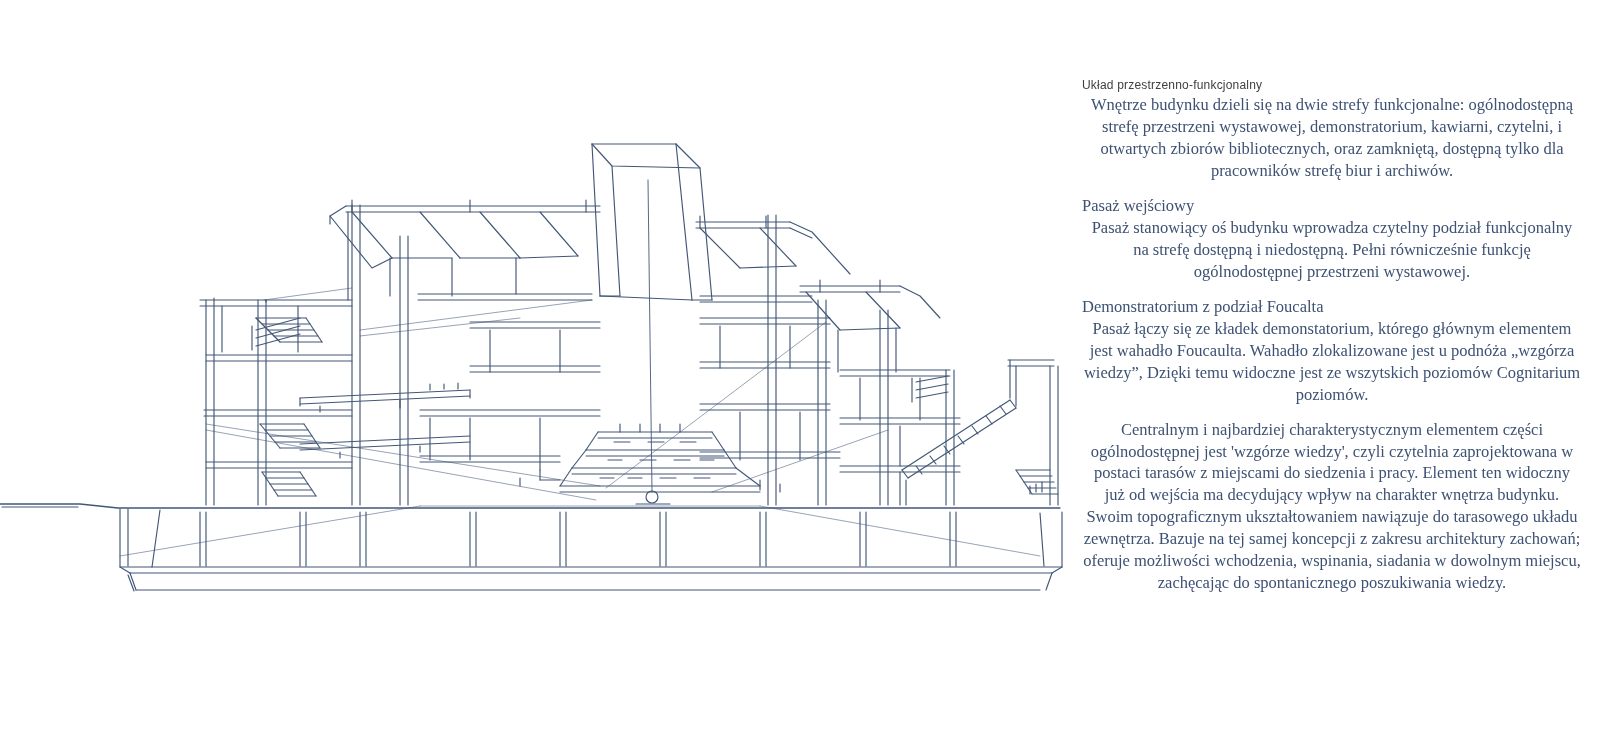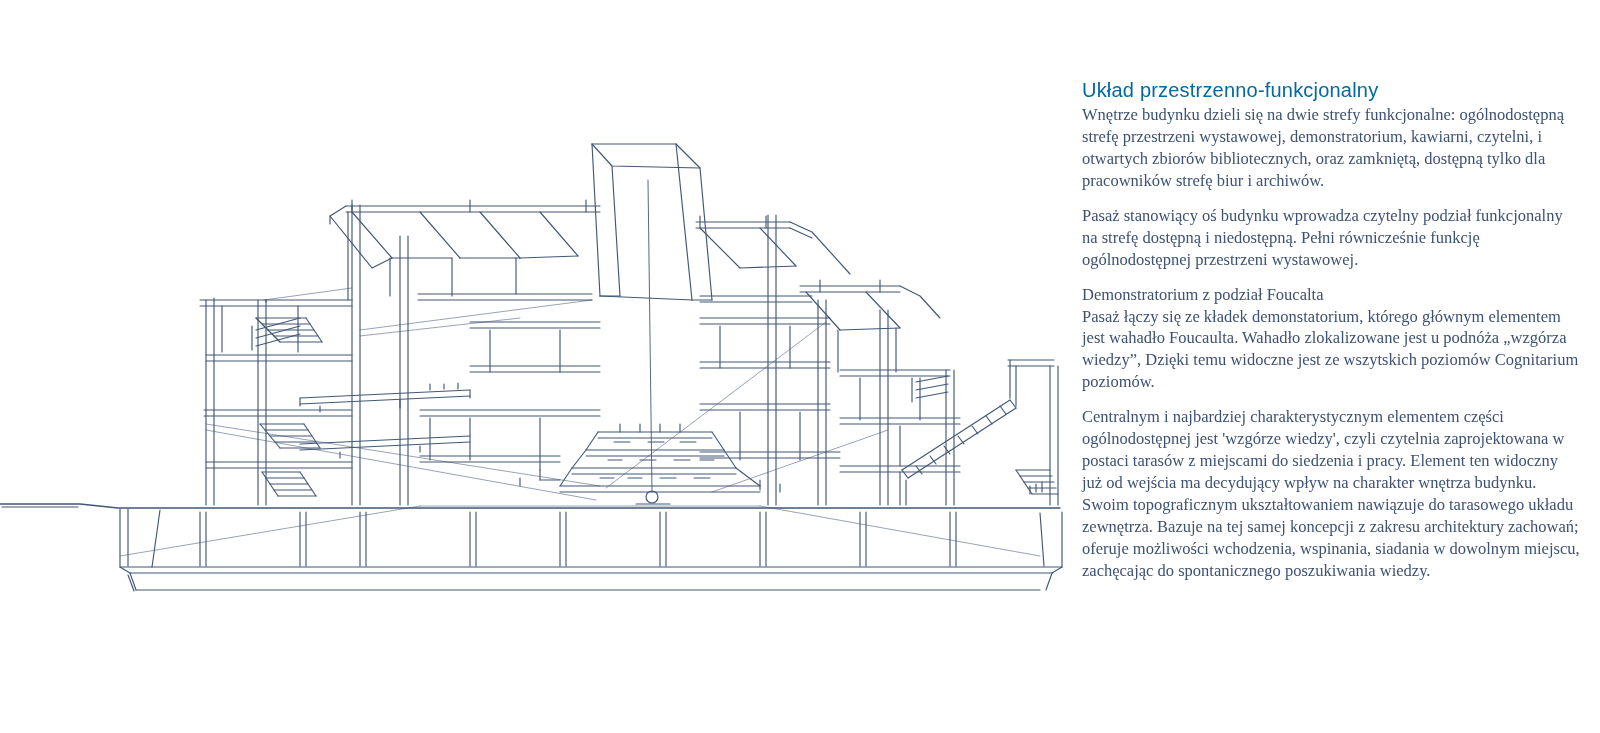--- a/index.html
+++ b/index.html
@@ -36,40 +36,41 @@
     position: absolute;
     left: 1082px;
     top: 78px;
     width: 500px;
   }
   .section {
     margin-bottom: 13px;
   }
   .doc-title {
     font-family: "Liberation Sans", sans-serif;
-    font-size: 20px;
+    font-size: 12px;
     font-weight: 400;
     letter-spacing: 0.2px;
-    color: #0369a1;
+    color: #404040;
     margin: 0 0 2px 0;
     line-height: 1.2;
   }
   .section-heading {
     font-family: "Liberation Serif", serif;
     font-size: 16.5px;
     line-height: 1.33;
     color: #3d5173;
     margin: 0;
   }
   .section-body {
     font-family: "Liberation Serif", serif;
     font-size: 16.5px;
     line-height: 1.33;
     color: #3d5173;
     margin: 0;
+    text-align: center;
   }
   .section-body p {
     margin: 0;
   }
 </style>
 </head>
 <body>
 
 <div id="page">
 
@@ -376,20 +377,21 @@
   <div id="text-column">
 
     <div class="section">
       <h1 class="doc-title">Układ przestrzenno-funkcjonalny</h1>
       <div class="section-body">
         <p>Wnętrze budynku dzieli się na dwie strefy funkcjonalne: ogólnodostępną strefę przestrzeni wystawowej, demonstratorium, kawiarni, czytelni, i otwartych zbiorów bibliotecznych, oraz zamkniętą, dostępną tylko dla pracowników strefę biur i archiwów.</p>
       </div>
     </div>
 
     <div class="section">
+      <div class="section-heading">Pasaż wejściowy</div>
       <div class="section-body">Pasaż stanowiący oś budynku wprowadza czytelny podział funkcjonalny na strefę dostępną i niedostępną. Pełni równicześnie funkcję ogólnodostępnej przestrzeni wystawowej.</div>
     </div>
 
     <div class="section">
       <div class="section-heading">Demonstratorium z podział Foucalta</div>
       <div class="section-body">Pasaż łączy się ze kładek demonstatorium, którego głównym elementem jest wahadło Foucaulta. Wahadło zlokalizowane jest u podnóża „wzgórza wiedzy”, Dzięki temu widoczne jest ze wszytskich poziomów Cognitarium poziomów.</div>
     </div>
 
     <div class="section">
       <div class="section-body">Centralnym i najbardziej charakterystycznym elementem części ogólnodostępnej jest 'wzgórze wiedzy', czyli czytelnia zaprojektowana w postaci tarasów z miejscami do siedzenia i pracy. Element ten widoczny już od wejścia ma decydujący wpływ na charakter wnętrza budynku. Swoim topograficznym ukształtowaniem nawiązuje do tarasowego układu zewnętrza. Bazuje na tej samej koncepcji z zakresu architektury zachowań; oferuje możliwości wchodzenia, wspinania, siadania w dowolnym miejscu, zachęcając do spontanicznego poszukiwania wiedzy.</div>

